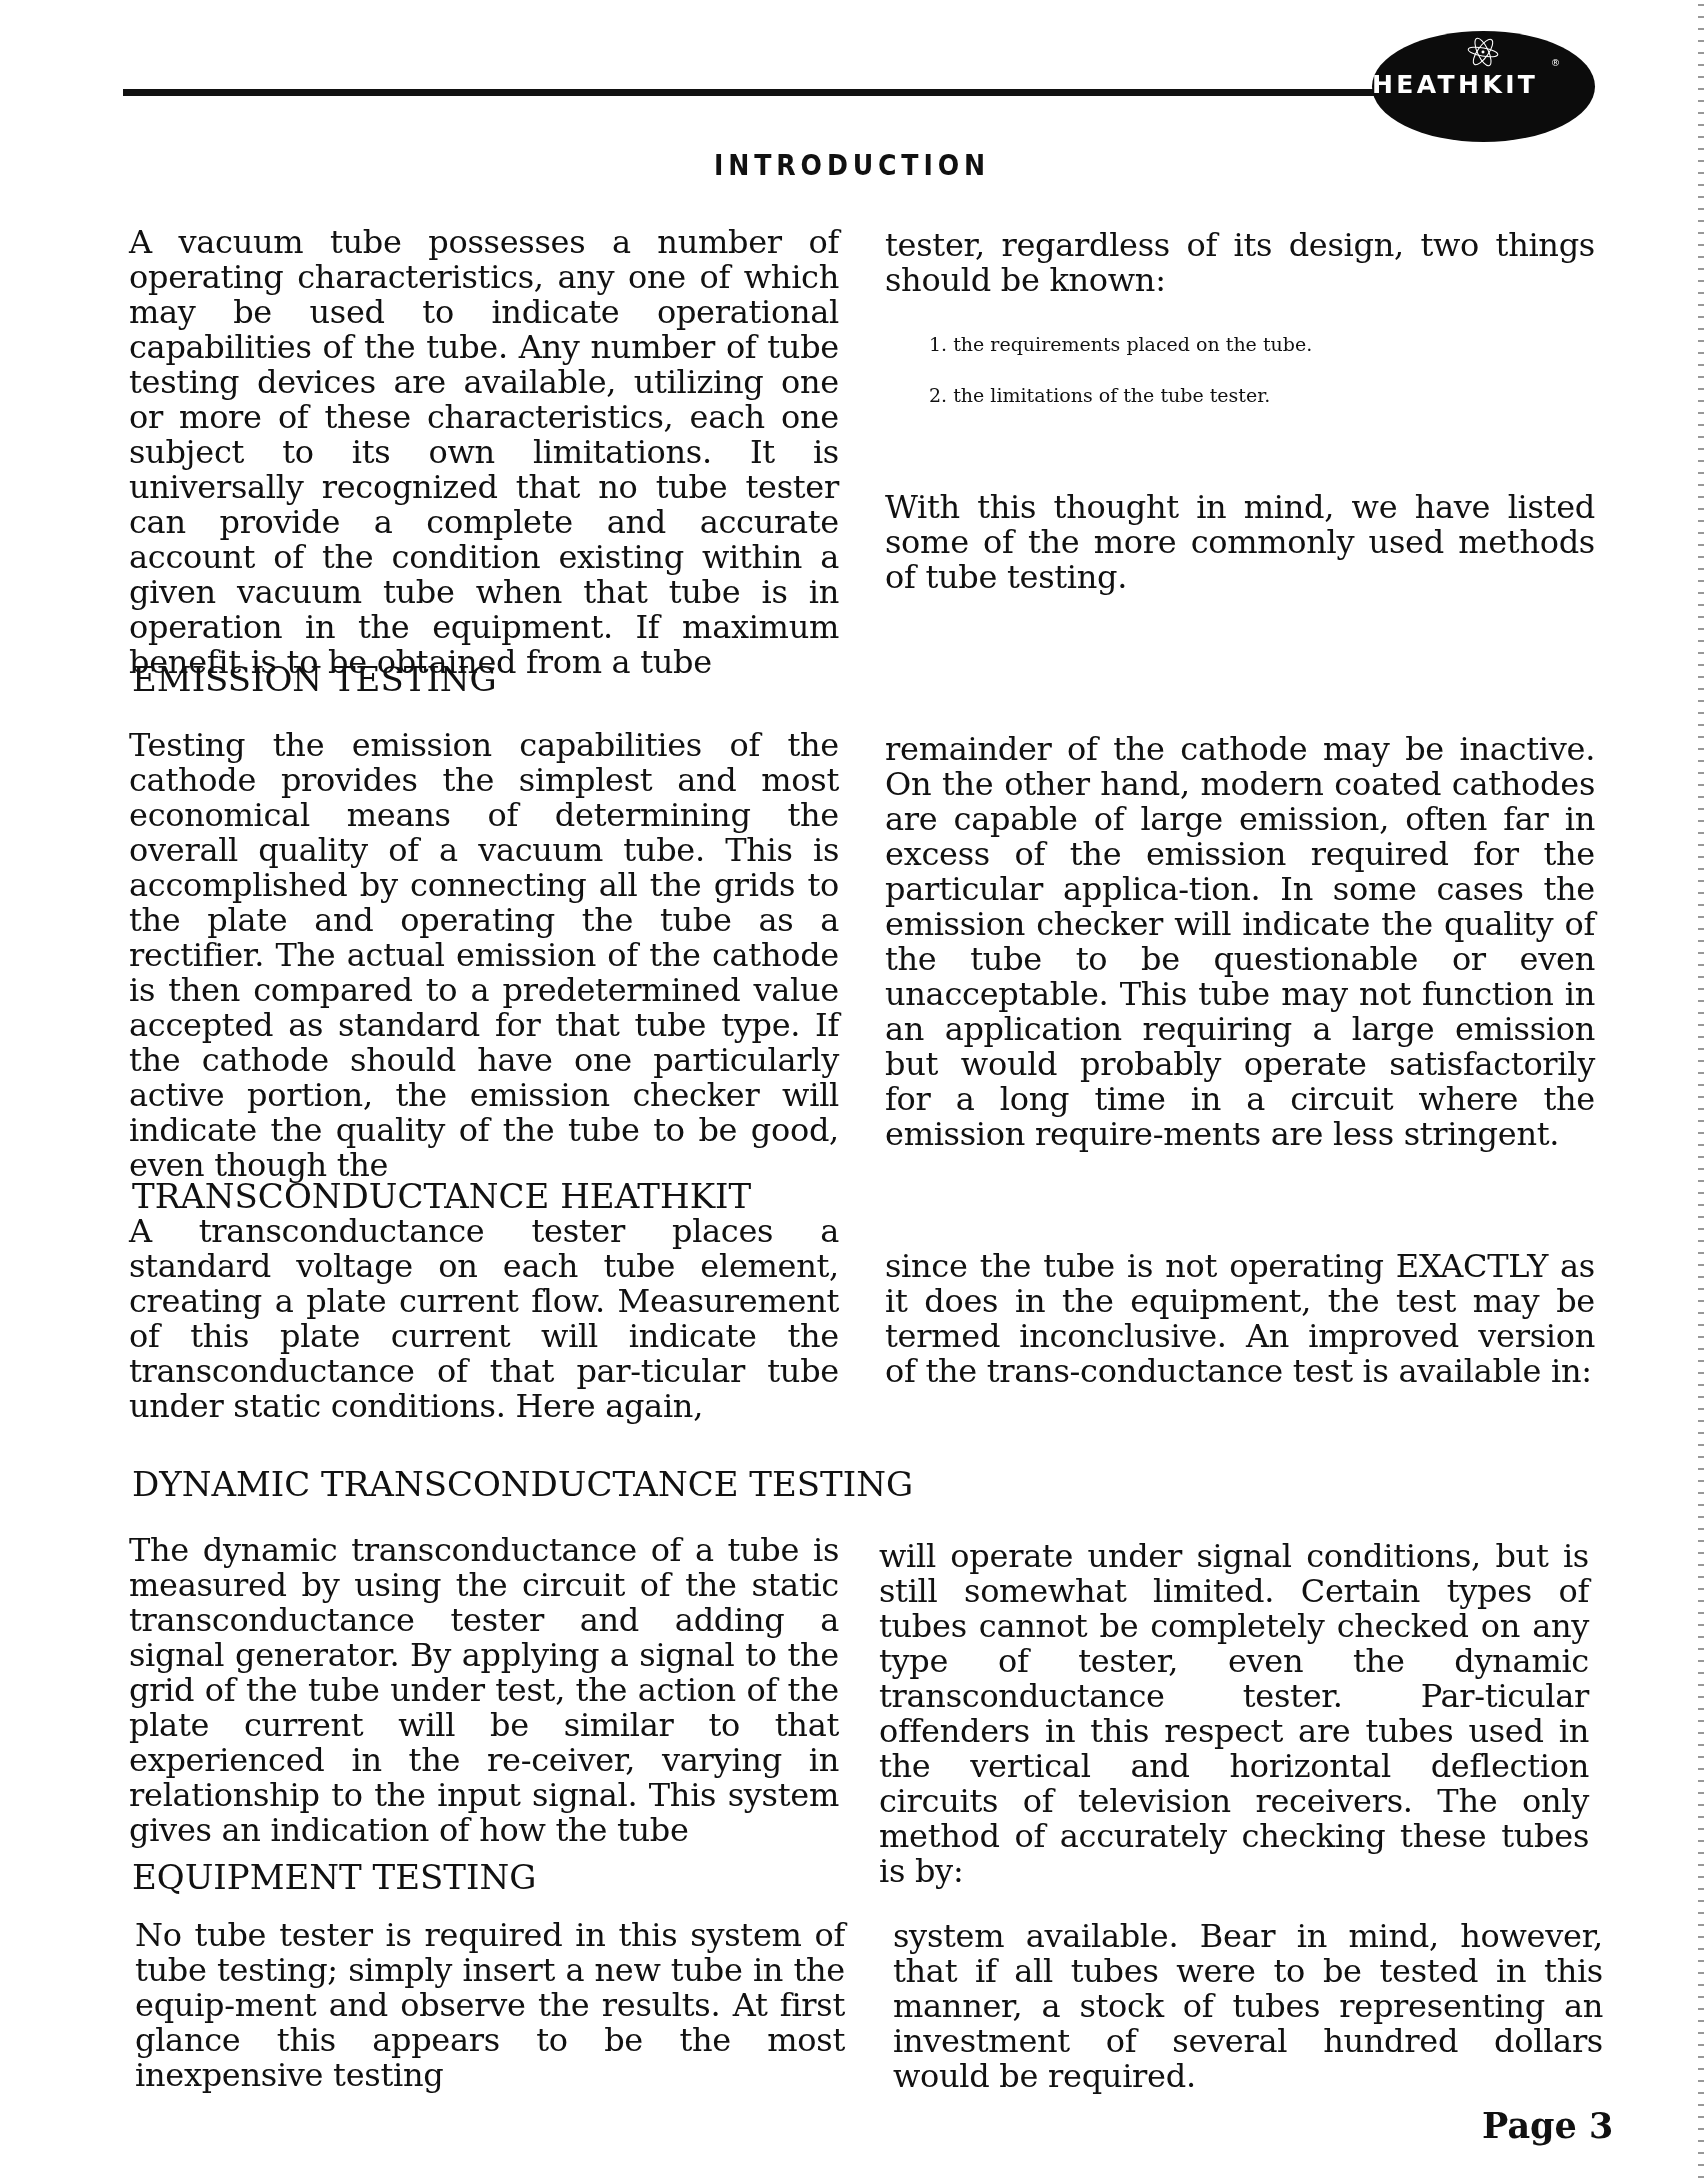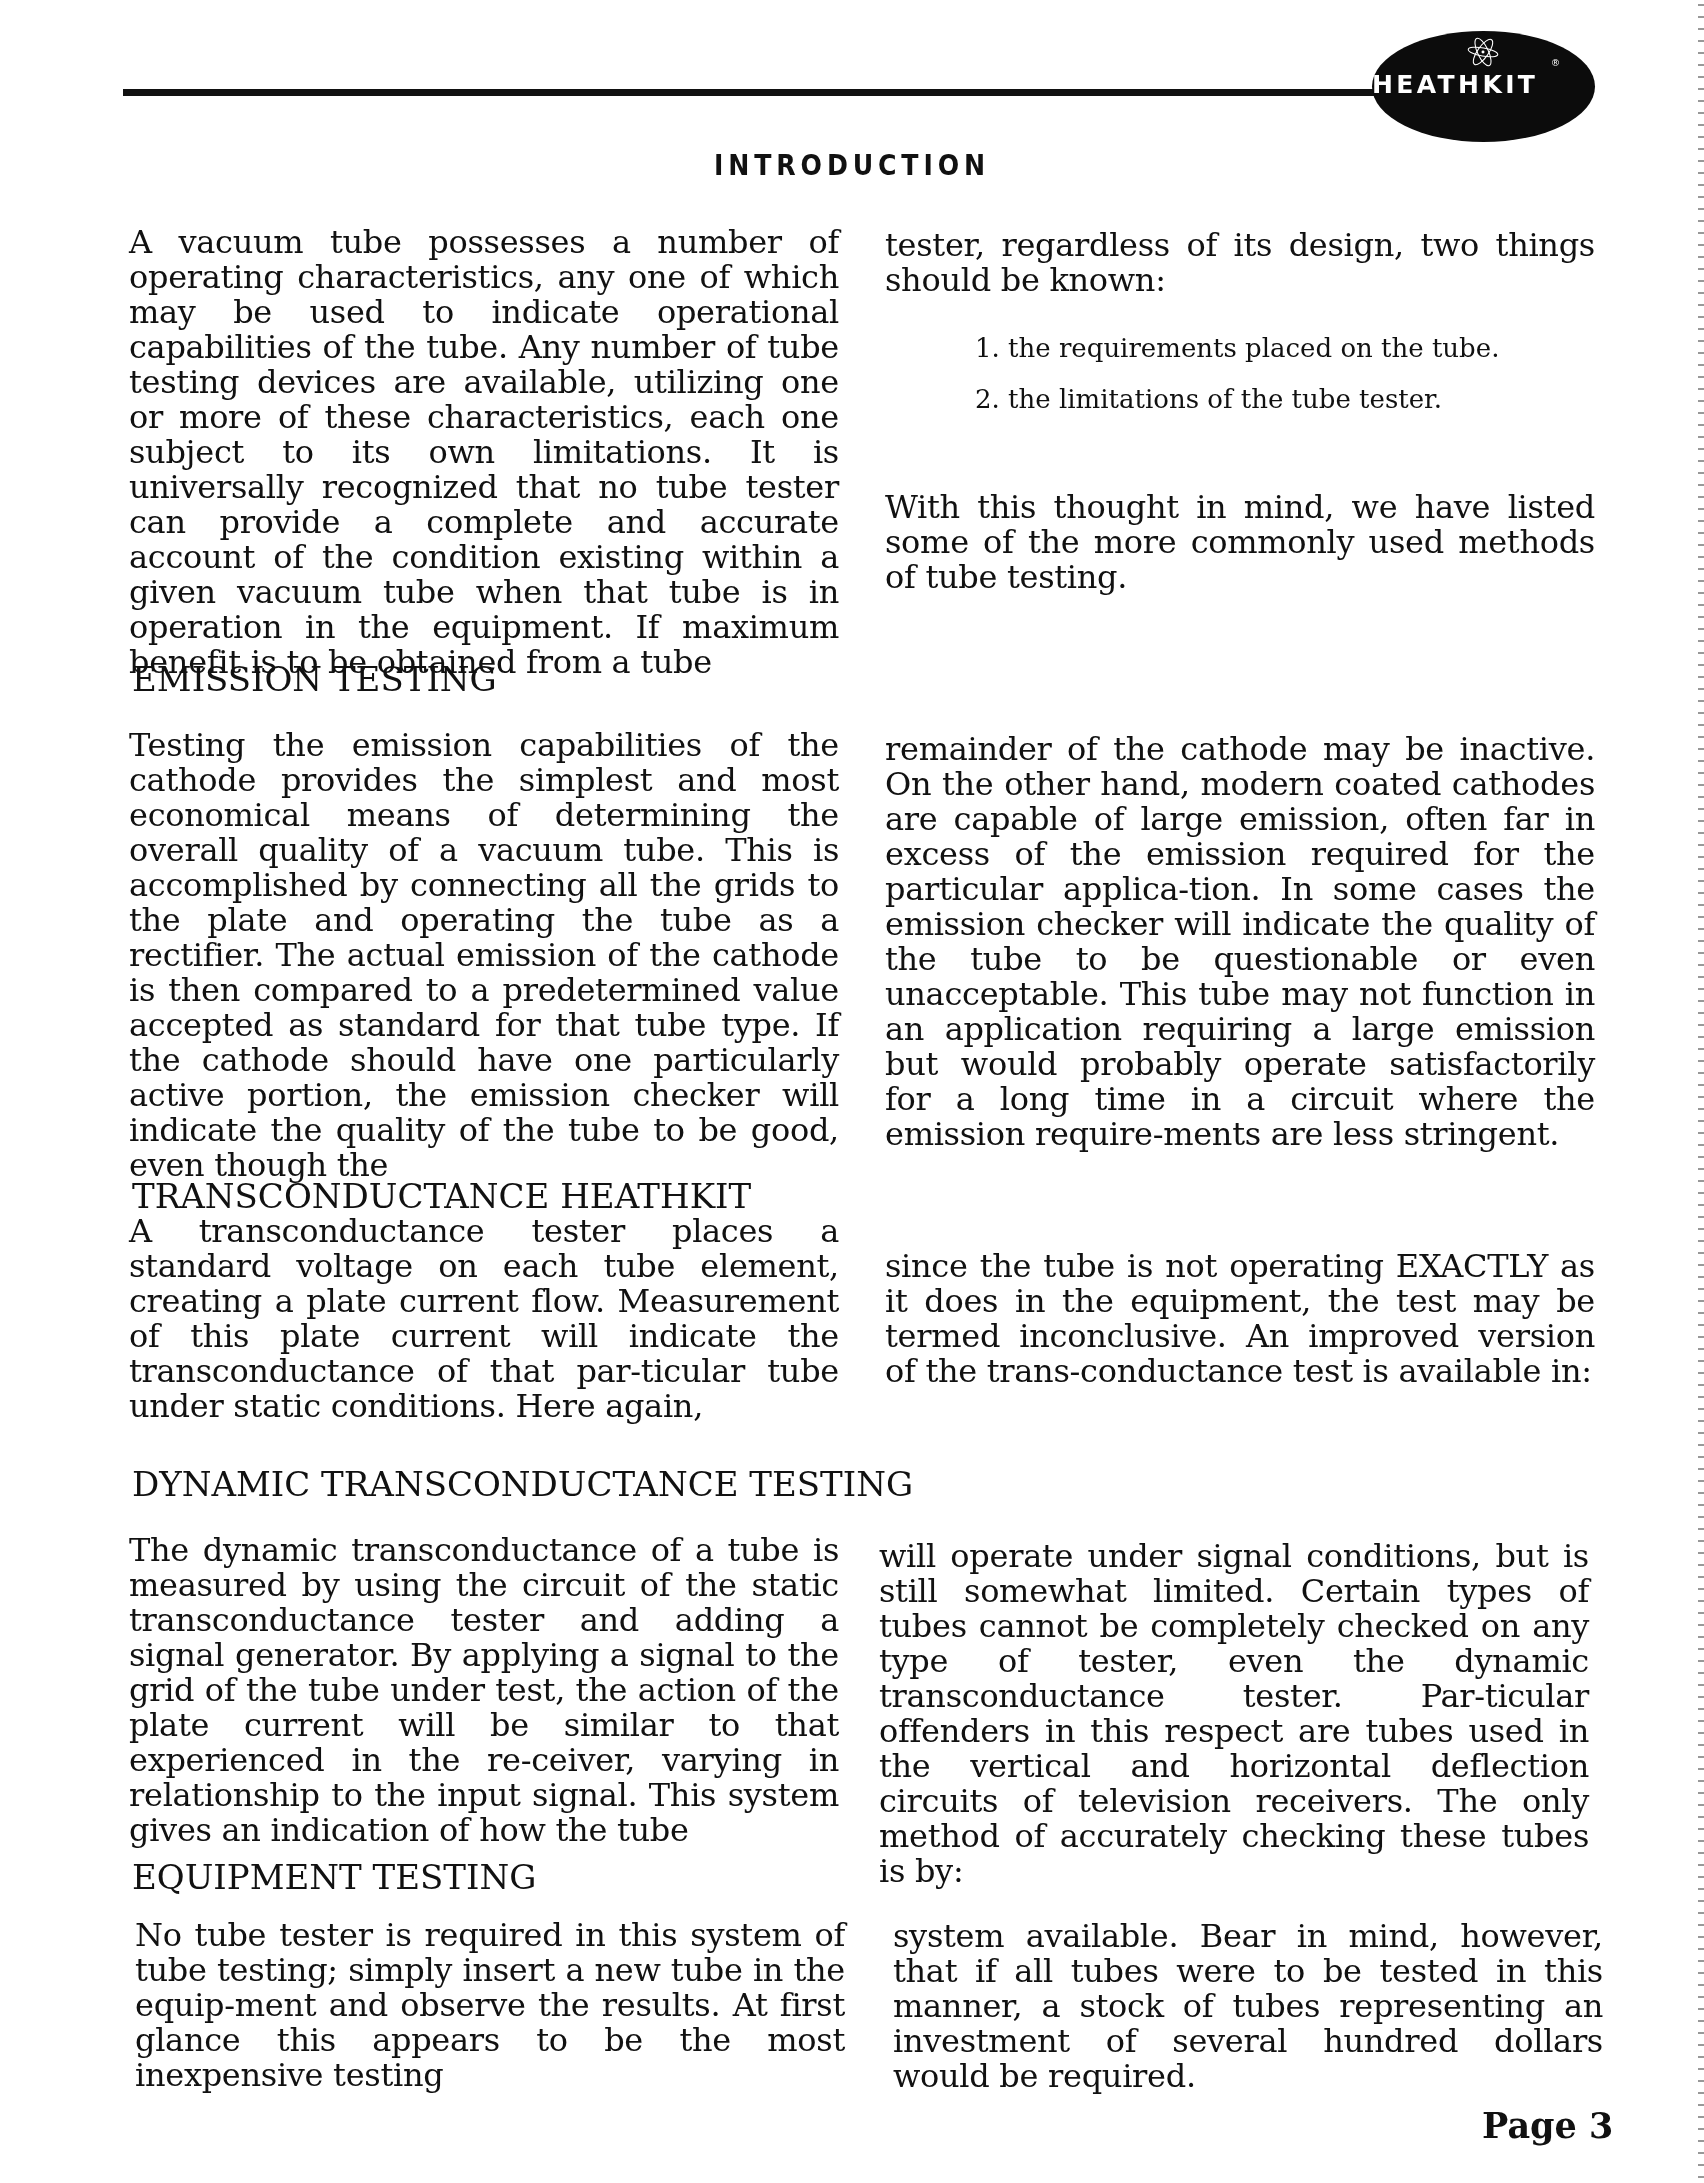--- a/index.html
+++ b/index.html
@@ -16,21 +16,21 @@
               font-family:"DejaVu Sans",sans-serif; }
   .page-title { left:0; width:1704px; top:149px; text-align:center;
                 font-family:"DejaVu Sans","Liberation Sans",sans-serif; font-weight:bold;
                 font-size:28px; letter-spacing:5.4px; transform:scaleX(0.9); }
   .col { position:absolute; width:710px; font-size:32px; line-height:35px;
          text-align:justify; letter-spacing:-0.3px; }
   .col.left { left:129px; }
   .col.right { left:885px; }
   .col p { margin:0; }
   .heading { position:absolute; left:132px; font-size:34px; letter-spacing:0px; }
-  .list-item { position:absolute; left:975px; font-size:26px; }
+  .list-item { position:absolute; left:929px; font-size:19px; }
   .page-number { position:absolute; left:1482px; top:2105px; font-size:35px; font-weight:bold; }
   .edge { position:absolute; left:1698px; top:0; width:6px; height:2183px;
           background:repeating-linear-gradient(180deg,#fff 0 4px,#444 4px 6px,#fff 6px 12px); opacity:0.55; }
 </style>
 </head>
 <body>
 
 <div class="abs rule"></div>
 
 <div class="abs logo">

